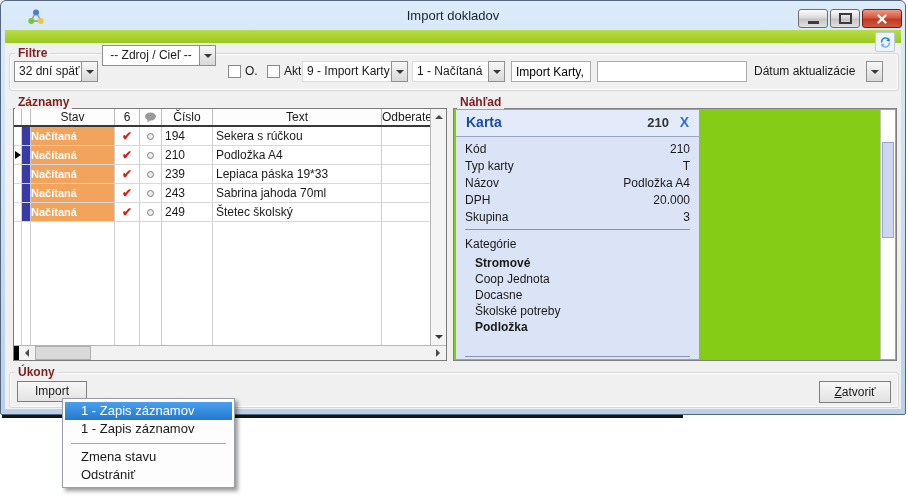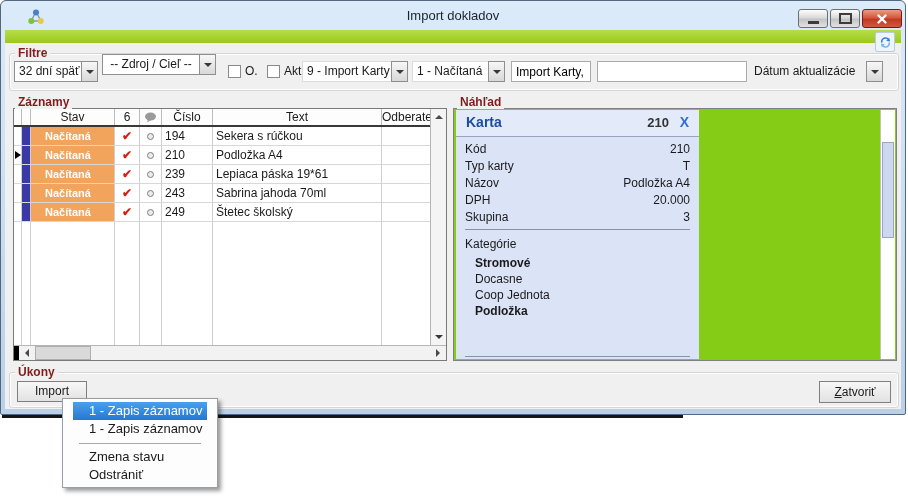--- a/index.html
+++ b/index.html
@@ -65,21 +65,21 @@
   .g-head .hc{border-right:1px solid #bdbdbd;text-align:center;line-height:16px;
               white-space:nowrap;overflow:hidden;box-sizing:border-box;}
   .g-row{display:flex;height:19px;box-sizing:border-box;}
   .g-row .c{border-right:1px solid #cfcfcf;border-bottom:1px solid #d8d8d8;line-height:18px;
             white-space:nowrap;overflow:hidden;box-sizing:border-box;}
   .g-ghost{flex:1;display:flex;}
   .g-ghost .c{border-right:1px solid #cfcfcf;box-sizing:border-box;}
   .w0{width:8px;} .w1{width:9px;} .w2{width:84px;} .w3{width:25px;} .w4{width:22px;}
   .w5{width:51px;} .w6{width:169px;} .w7{width:48px;border-right:none !important;}
   .c.ind{background:#3a3aa6;}
-  .c.stav{background:#f2a45c;color:#fff;font-weight:bold;font-size:11px;padding-left:14px;}
+  .c.stav{background:#f2a45c;color:#fff;font-weight:bold;font-size:11px;padding-left:0;}
   .c.num,.c.txt{padding-left:3px;}
   .chkmark{display:block;text-align:center;color:#d42015;font-weight:bold;font-size:12px;line-height:18px;}
   .dot{width:5px;height:5px;border:1px solid #7d7d7d;border-radius:50%;background:#ececec;
        margin:6px auto 0 auto;}
   .cur-arrow{width:0;height:0;border-top:4px solid transparent;border-bottom:4px solid transparent;
              border-left:6px solid #000;margin:5px 0 0 1px;}
   .vsb{position:absolute;top:0;right:0;bottom:15px;width:16px;background:#f4f4f4;
        border-left:1px solid #b6b6b6;box-sizing:border-box;}
   .vsb .sb-btn{position:absolute;left:0;width:100%;height:16px;display:flex;align-items:center;justify-content:center;}
   .hsb{position:absolute;left:0;right:0;bottom:0;height:15px;background:#f2f2f2;
@@ -107,22 +107,22 @@
   .pv-scroll{position:absolute;top:1px;right:1px;bottom:1px;width:15px;background:#fff;
              border-left:1px solid #c2c2c2;box-sizing:border-box;}
   .pv-thumb{position:absolute;left:1px;right:1px;top:32px;height:96px;background:#cdd8f0;
             border:1px solid #9aa6c8;box-sizing:border-box;}
 
   
   .pushbtn{position:absolute;background:linear-gradient(#f7f7f7,#e2e2e2);border:1px solid #7f7f7f;
            text-align:center;box-sizing:border-box;font-size:12px;cursor:pointer;}
 
   
-  .menu{position:absolute;left:62px;top:398px;width:156px;background:#fdfdfd;
-        border:1px solid #979ea6;box-shadow:3px 3px 4px rgba(0,0,0,0.4);padding:3px 10px;z-index:50;box-sizing:border-box;}
+  .menu{position:absolute;left:62px;top:398px;width:173px;background:#fdfdfd;
+        border:1px solid #979ea6;box-shadow:3px 3px 4px rgba(0,0,0,0.4);padding:3px 2px;z-index:50;box-sizing:border-box;}
   .menu-item{height:18px;line-height:18px;padding-left:16px;font-size:13px;white-space:nowrap;cursor:pointer;}
   .menu-item.hl{background:linear-gradient(#4aa0ee,#2478cf);color:#fff;}
   .menu-sep{border-top:1px solid #a8a8a8;margin:5px 6px 4px 6px;}
 </style>
 </head>
 <body>
 
 <div id="screen">
   <div class="window">
 
@@ -163,21 +163,21 @@
       <span class="grouplabel" style="left:10px;top:3px;">Filtre</span>
       <div class="groupbox" style="left:4px;top:10px;width:888px;height:36px;"></div>
 
       <div class="combo" style="left:9px;top:18px;width:84px;">
         <div class="val">32 dní späť</div>
         <div class="btn">
             <div class="tri-down"></div>
           </div>
       </div>
 
-      <div class="combo" style="left:97px;top:11px;width:114px;">
+      <div class="combo" style="left:97px;top:2px;width:114px;">
         <div class="val" style="text-align:center;">-- Zdroj / Cieľ --</div>
         <div class="btn">
             <div class="tri-down"></div>
           </div>
       </div>
 
       <div class="checkbox" style="left:223px;top:22px;"></div>
       <span class="chk-label" style="left:240px;top:18px;">O.</span>
       <div class="checkbox" style="left:262px;top:22px;"></div>
       <span class="chk-label" style="left:279px;top:18px;">Akt.</span>
@@ -262,21 +262,21 @@
             <div class="c w0"></div>
               <div class="c w1 ind"></div>
             <div class="c w2 stav">Načítaná</div>
             <div class="c w3">
                 <span class="chkmark">✔</span>
               </div>
             <div class="c w4">
                 <div class="dot"></div>
               </div>
             <div class="c w5 num">239</div>
-            <div class="c w6 txt">Lepiaca páska 19*61</div>
+            <div class="c w6 txt">Lepiaca páska 19*33</div>
             <div class="c w7"></div>
           </div>
 
           <div class="g-row">
             <div class="c w0"></div>
               <div class="c w1 ind"></div>
             <div class="c w2 stav">Načítaná</div>
             <div class="c w3">
                 <span class="chkmark">✔</span>
               </div>
@@ -364,22 +364,23 @@
               <span>20.000</span>
             </div>
             <div class="fieldrow">
               <span>Skupina</span>
               <span>3</span>
             </div>
           </div>
           <hr>
           <div class="cat-label">Kategórie</div>
           <div class="cat-item bold">Stromové</div>
+          <div class="cat-item">Coop Jednota</div>
           <div class="cat-item">Docasne</div>
-          <div class="cat-item">Coop Jednota</div>
+          <div class="cat-item">Školské potreby</div>
           <div class="cat-item bold">Podložka</div>
           <div class="card-bottom-hr"></div>
         </div>
         <div class="pv-scroll">
           <div class="pv-thumb"></div>
         </div>
       </div>
 
       <span class="grouplabel" style="left:10px;top:322px;">Úkony</span>
       <div class="groupbox" style="left:4px;top:329px;width:888px;height:34px;"></div>

